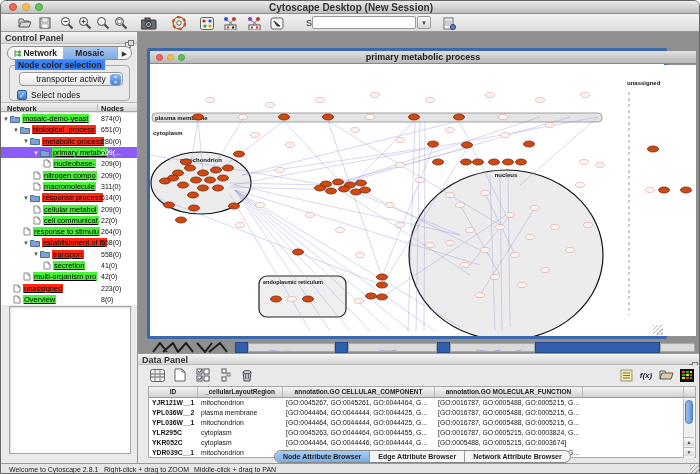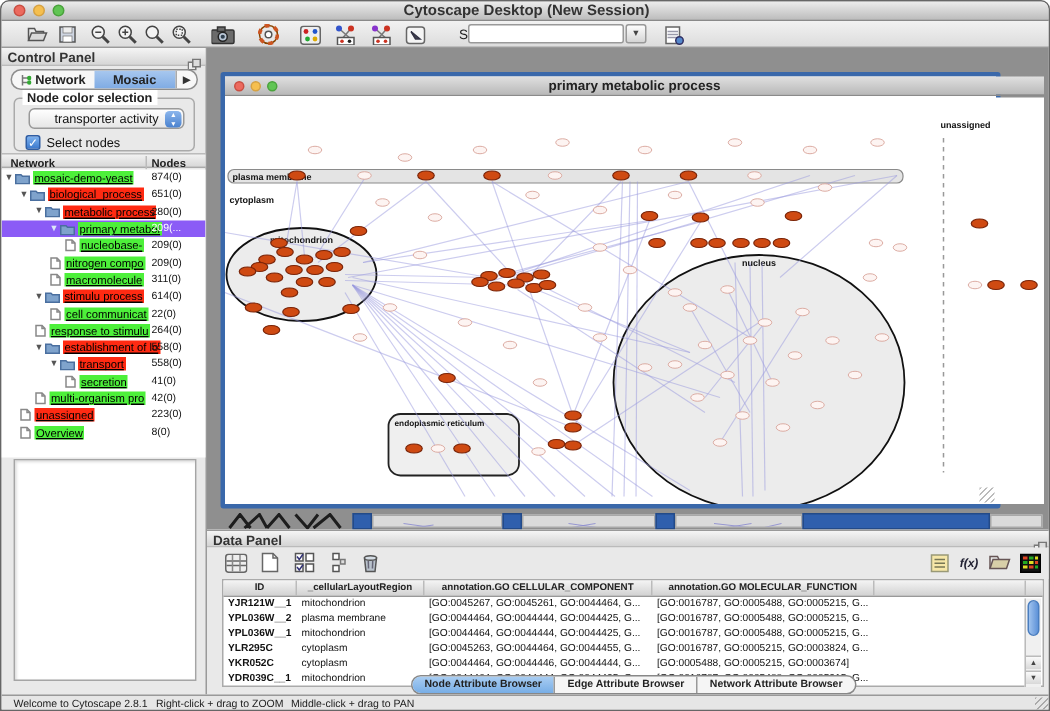--- a/index.html
+++ b/index.html
@@ -35,21 +35,21 @@
   .float-icon { top:2px; right:3px; width:9px; height:8px; }
 
   #cp-tabs { left:6px; top:14px; width:125px; height:14px; display:flex; border:1px solid #8e8e8e;
              border-radius:7px; overflow:hidden; background:#f7f7f7; }
   .cp-tab { flex:1; font-size:8.5px; font-weight:bold; color:#222; text-align:center; line-height:13px;
             display:flex; align-items:center; justify-content:center; gap:2px; }
   .cp-tab.sel { background:linear-gradient(#a8c8ef,#7fabe4); }
   #cp-tab-arrow { width:14px; font-size:7px; color:#333; text-align:center; line-height:13px; border-left:1px solid #aaa; flex:none; }
 
   #groupbox { left:8px; top:33px; width:121px; height:36px; border:1px solid #aaa; border-radius:4px; }
-  #group-legend { left:14px; top:28px; background:#ffffff; padding:0 3px; font-size:8.5px; font-weight:bold; color:#222; }
+  #group-legend { left:14px; top:28px; background:#3b82f6; padding:0 3px; font-size:8.5px; font-weight:bold; color:#222; }
   #color-select { left:18px; top:40px; width:104px; height:14px; background:linear-gradient(#ffffff,#e6e6e6);
                   border:1px solid #999; border-radius:4px; font-size:8.5px; color:#111;
                   display:flex; align-items:center; justify-content:center; }
   #select-stepper { right:1px; top:1px; width:11px; height:11px; border-radius:3px;
                     background:linear-gradient(#8cb6ec,#4a82cf); color:#fff; font-size:4.5px; line-height:5.5px;
                     text-align:center; position:absolute; }
   #checkbox-row { left:16px; top:57px; height:12px; display:flex; align-items:center; gap:4px; }
   #select-nodes-box { width:10px; height:10px; border-radius:2px; background:linear-gradient(#7db2ef,#3c79cd);
                       border:1px solid #2f5da3; color:#fff; font-size:8px; line-height:9px; text-align:center; }
   #checkbox-label { font-size:8.5px; color:#111; }
@@ -368,22 +368,33 @@
           <span class="count">311(0)</span>
         </div>
         <div class="tree-row">
           <span style="width: 22px; flex: 0 0 auto;"></span>
           <span class="expander">▼</span>
           <span class="icon-folder">
             <svg width="10" height="8">
               <path d="M0.5,7.5 V1.5 H4 L5,2.5 H9.5 V7.5 Z" fill="#7fa3cc" stroke="#4a6f9f"></path>
             </svg>
           </span>
-          <span class="chip red">stimulu process</span>
+          <span class="chip red">response process</span>
           <span class="count">614(0)</span>
+        </div>
+        <div class="tree-row">
+          <span style="width: 32px; flex: 0 0 auto;"></span>
+          <span class="icon-file">
+            <svg width="8" height="9">
+              <path d="M1,1 H5 L7,3 V8 H1 Z" fill="#fff" stroke="#888"></path>
+              <path d="M5,1 V3 H7" fill="none" stroke="#888"></path>
+            </svg>
+          </span>
+          <span class="chip green">cellular metabol</span>
+          <span class="count">209(0)</span>
         </div>
         <div class="tree-row">
           <span style="width: 32px; flex: 0 0 auto;"></span>
           <span class="icon-file">
             <svg width="8" height="9">
               <path d="M1,1 H5 L7,3 V8 H1 Z" fill="#fff" stroke="#888"></path>
               <path d="M5,1 V3 H7" fill="none" stroke="#888"></path>
             </svg>
           </span>
           <span class="chip green">cell communicat</span>

